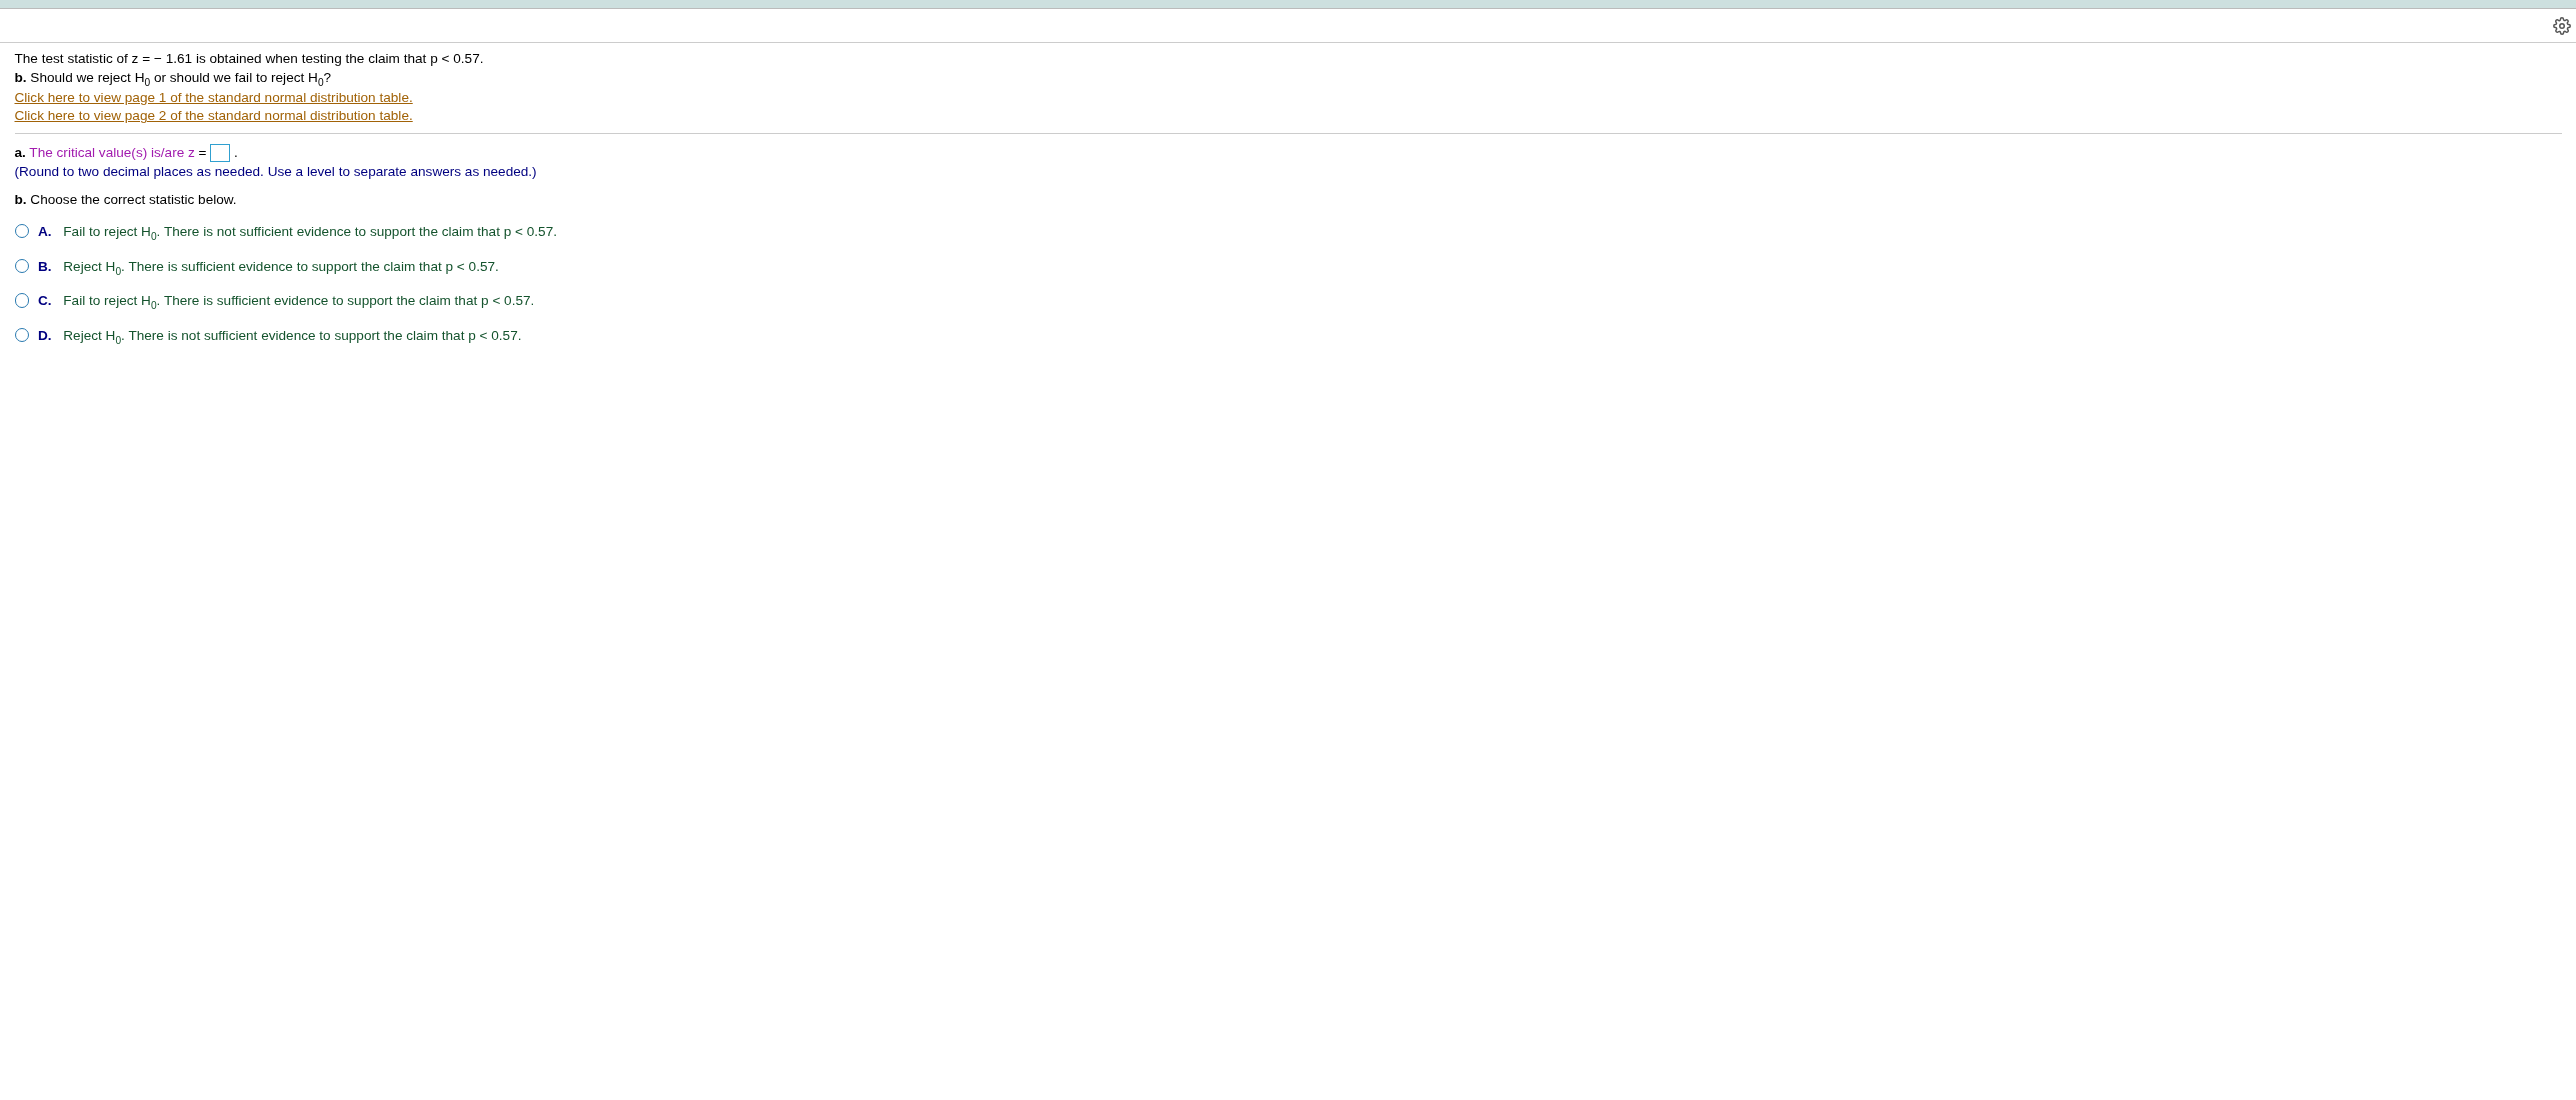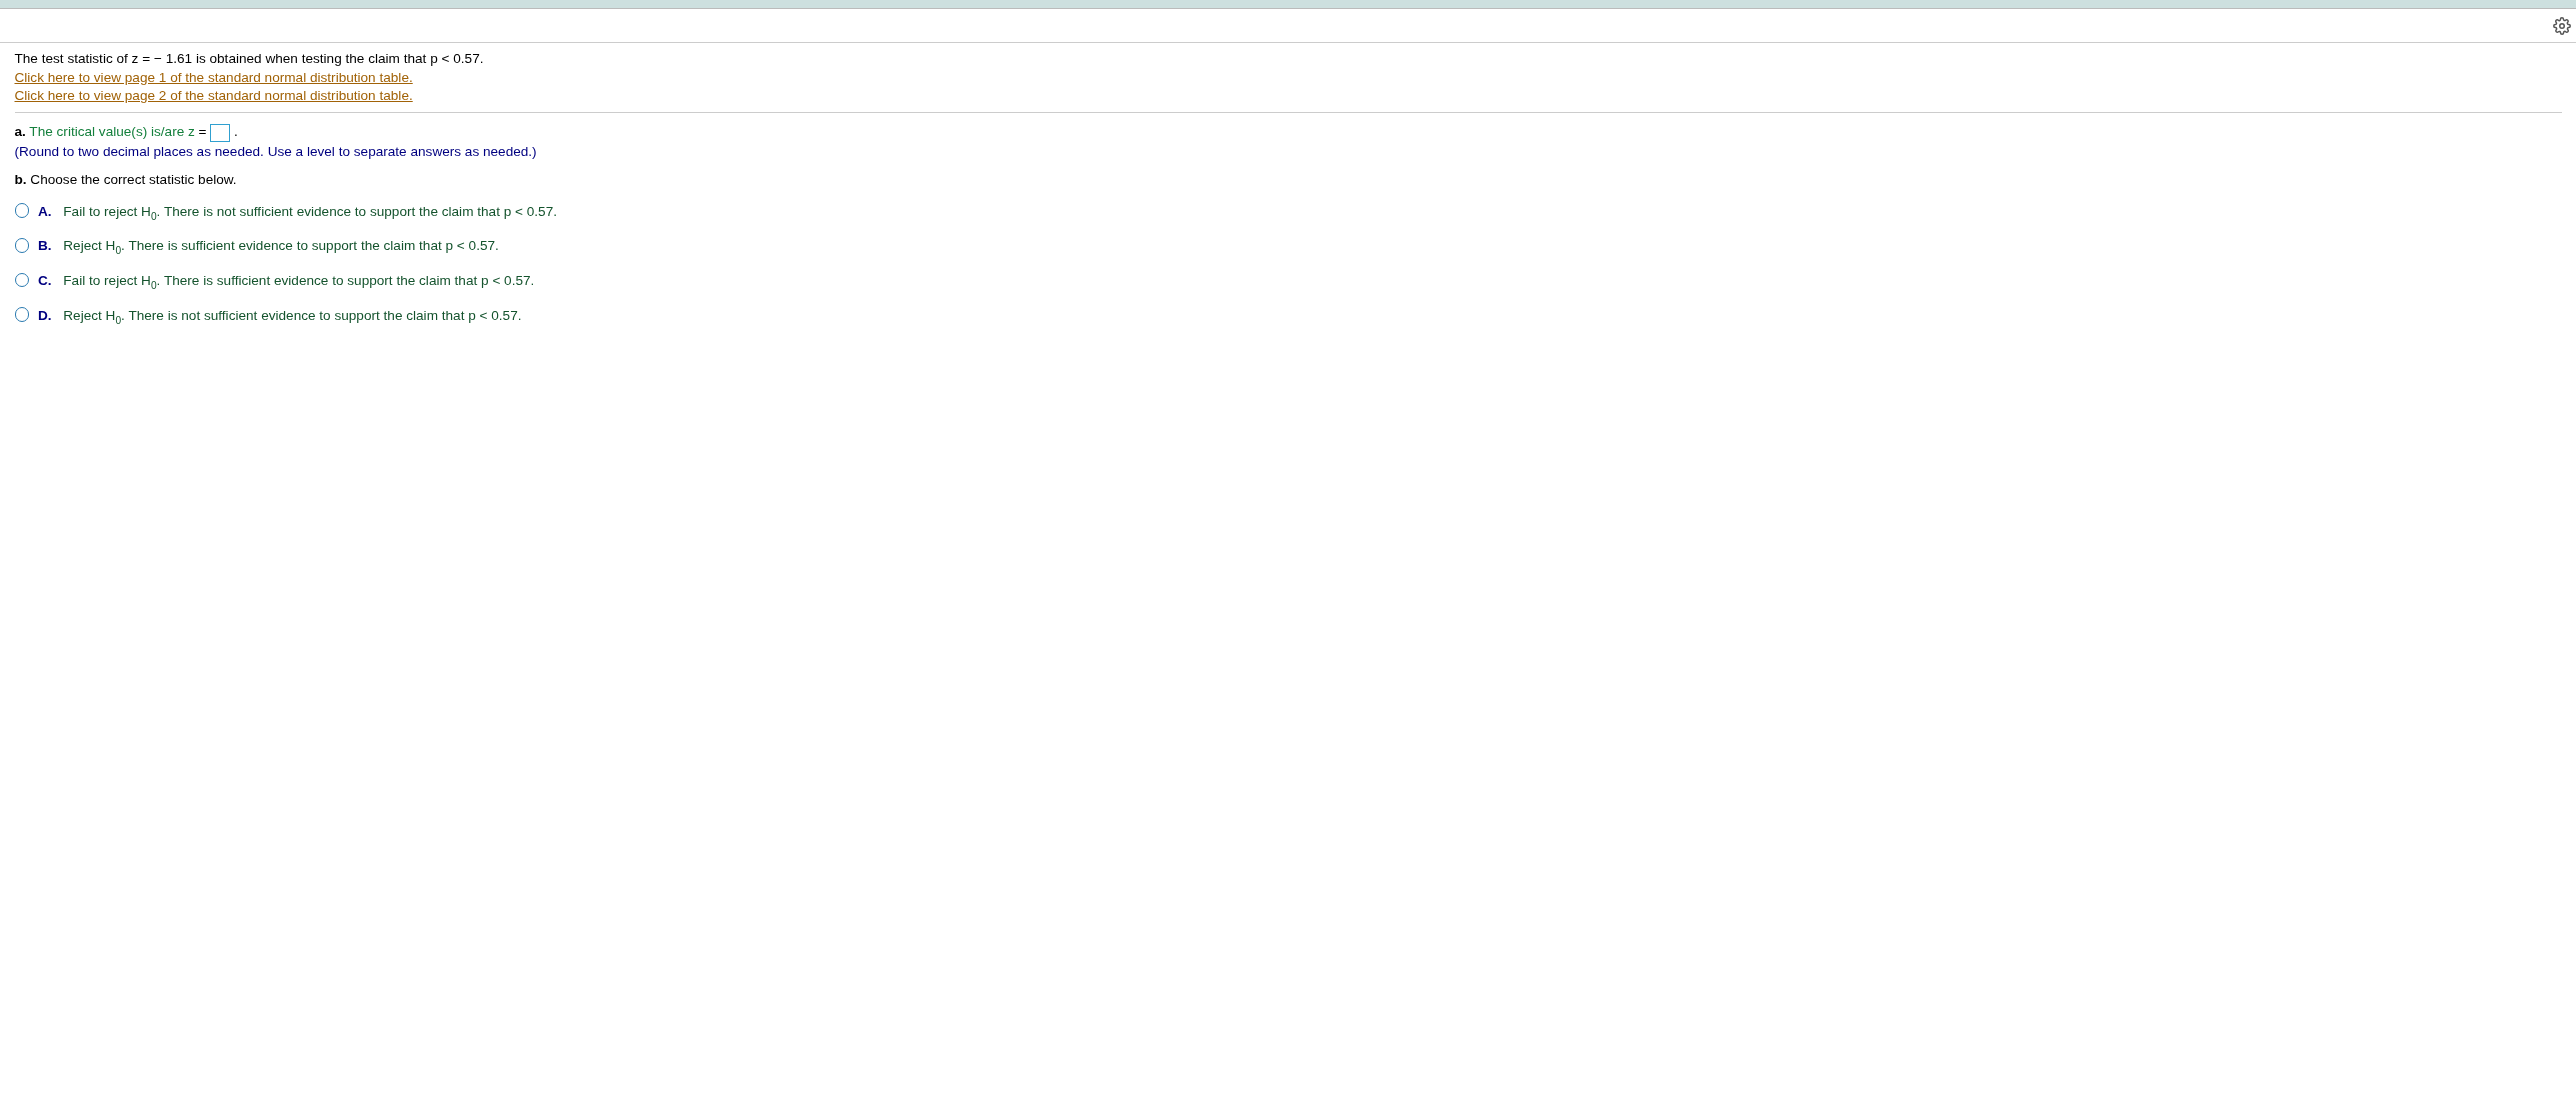--- a/index.html
+++ b/index.html
@@ -101,30 +101,33 @@
   <div class="problem-block">
     <div>
       <span>The test statistic of z</span>
       <span>=</span>
       <span> − 1.61</span>
       <span> is obtained when testing the claim that p</span>
       <span>&lt;</span>
       <span>0.57.</span>
     </div>
     <div>
+      <span class="bold">b.</span><span> Should we reject H</span><span class="sub">0</span><span> or should we fail to reject H</span><span class="sub">0</span><span>?</span>
+    </div>
+    <div>
       <a href="#" class="link">Click here to view page 1 of the standard normal distribution table.</a>
     </div>
     <div>
       <a href="#" class="link">Click here to view page 2 of the standard normal distribution table.</a>
     </div>
   </div>
 
   <div class="answer-block">
     <div class="navy">
-      <span class="bold" style="color:#000">a.</span><span style="color:#15803d"> The critical value(s) is/are z</span>
+      <span class="bold" style="color:#000">a.</span><span style="color:#a21caf"> The critical value(s) is/are z</span>
       <span style="color:#000">=</span>
       <input type="text" class="input-box" style="">
       <span style="color:#000">.</span>
     </div>
     <div class="navy">(Round to two decimal places as needed. Use a level to separate answers as needed.)</div>
 
     <div class="b-spacer"></div>
 
     <div>
       <span class="bold">b.</span><span> Choose the correct statistic below.</span>

